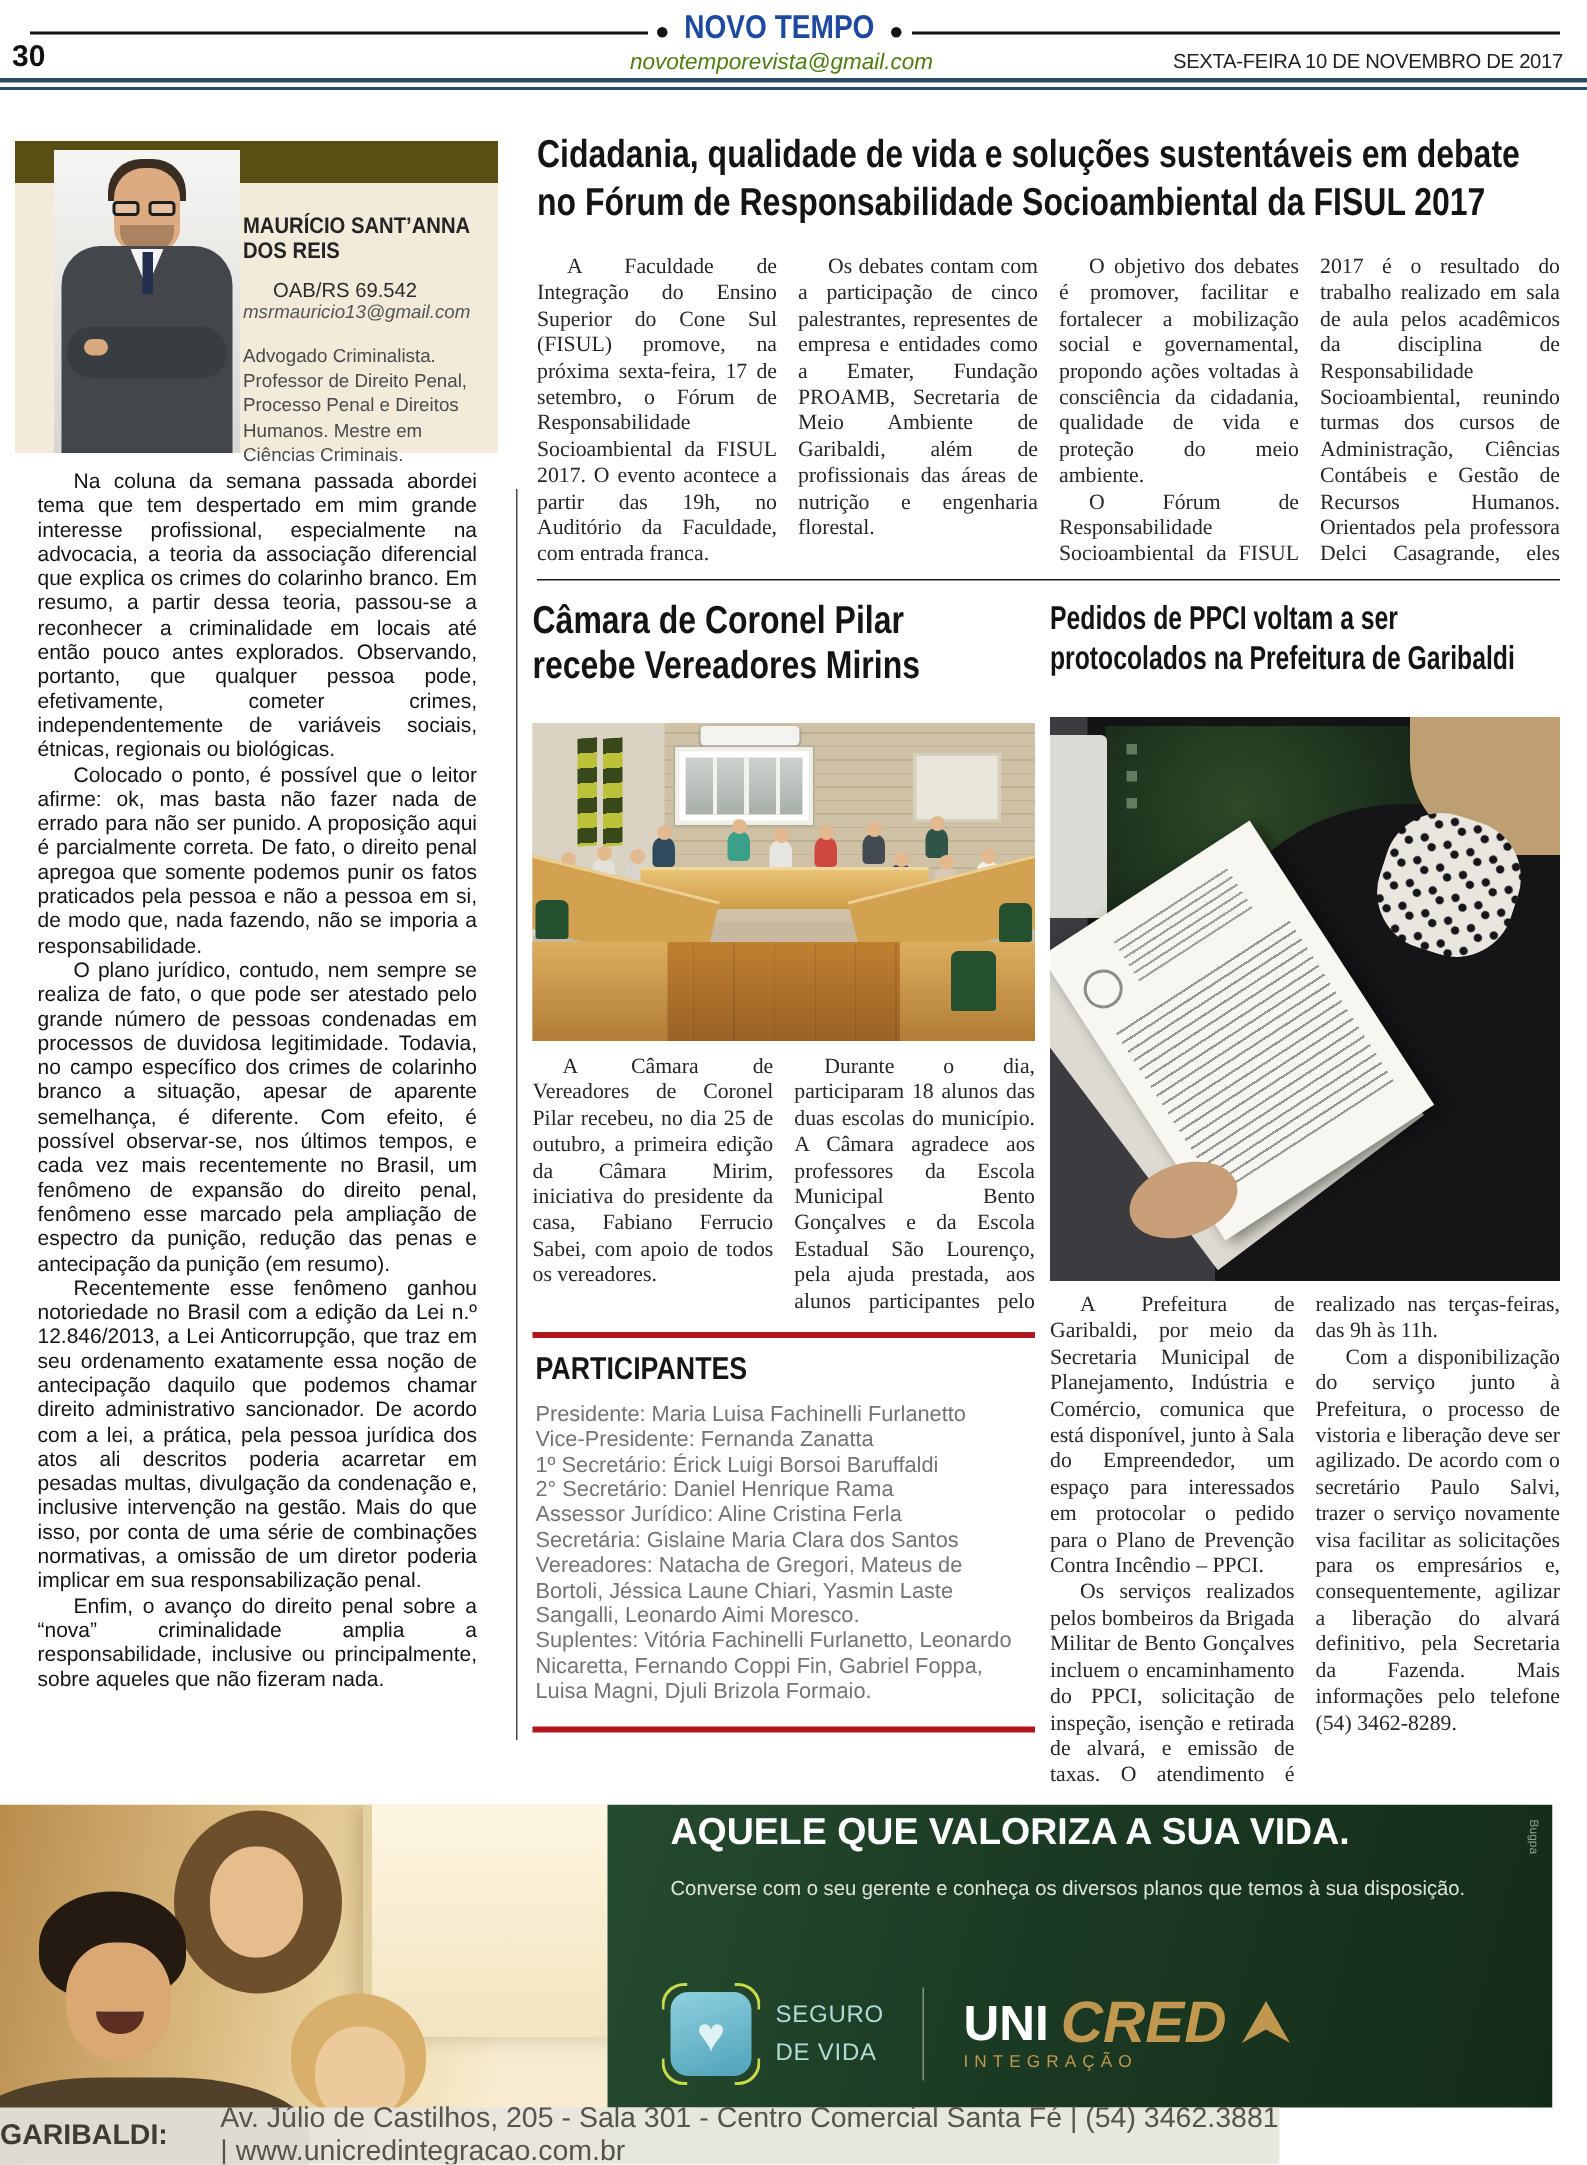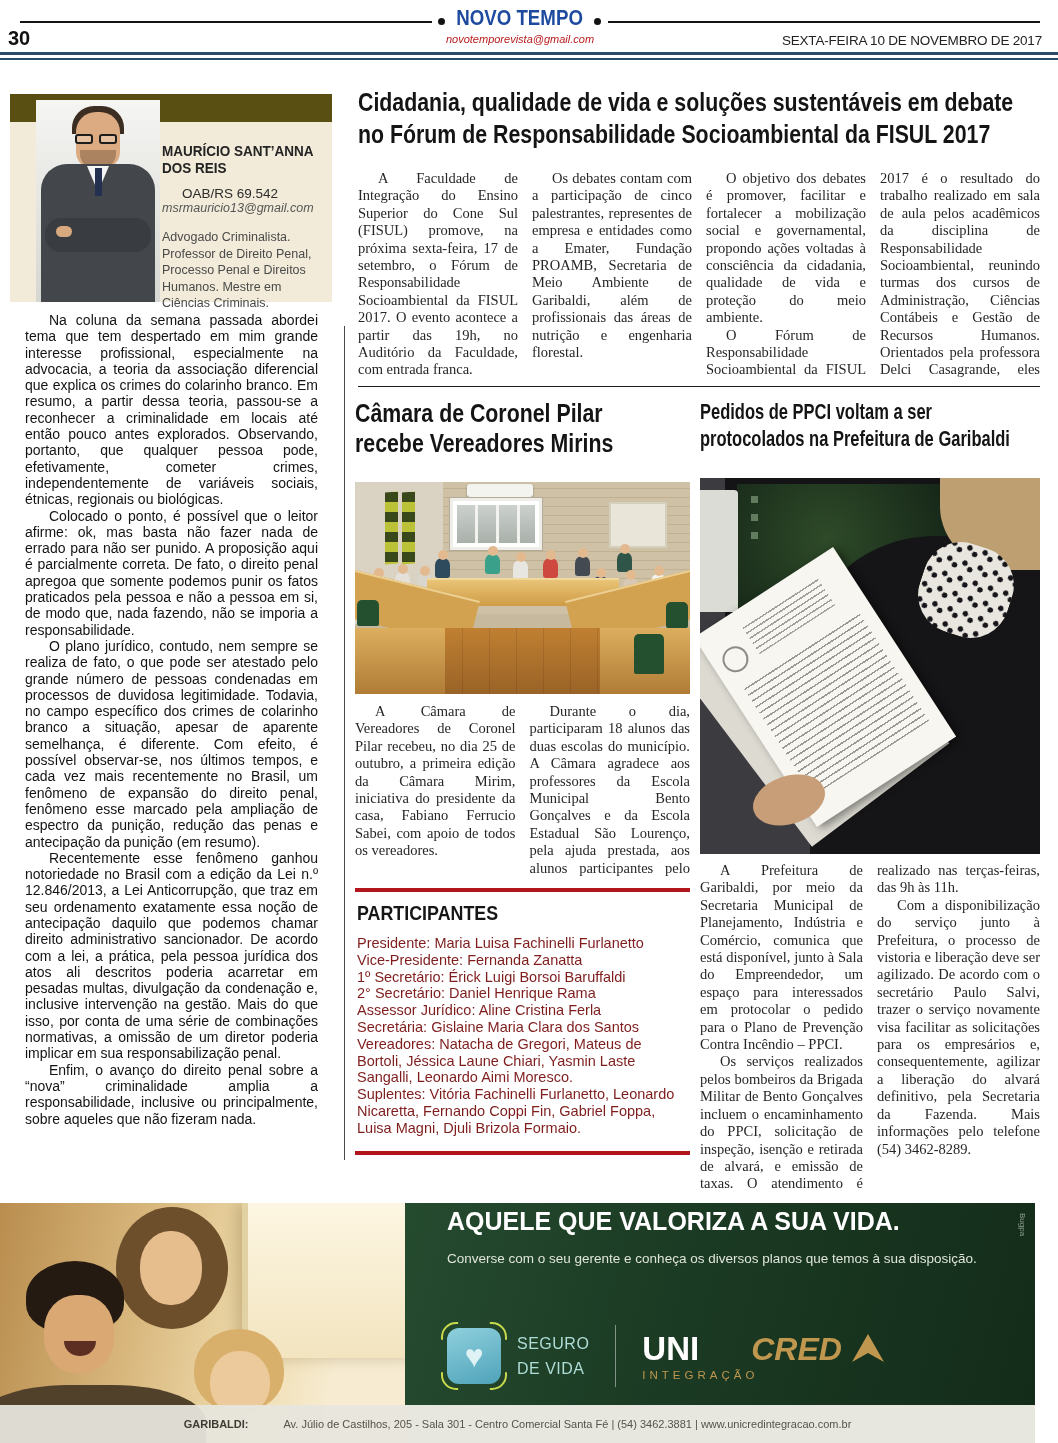--- a/index.html
+++ b/index.html
@@ -8,21 +8,21 @@
   [data-interactable]{box-sizing:border-box;}
 
   
   #masthead{position:absolute;left:0;top:0;width:1058px;height:64px;}
   .mh-line{position:absolute;top:21px;height:2px;background:#131313;}
   .mh-dot{position:absolute;top:18px;width:7px;height:7px;border-radius:50%;background:#131313;}
   .mh-title{position:absolute;left:440px;top:5px;width:160px;text-align:center;
             font-size:22px;font-weight:700;color:#1d4a9e;}
   .mh-title span{display:inline-block;transform:scaleX(.85);transform-origin:50% 0;white-space:nowrap;}
   .mh-email{position:absolute;left:420px;top:33px;width:200px;text-align:center;
-            font-style:italic;font-size:11px;color:#b91c1c;}
+            font-style:italic;font-size:15px;color:#4d7c0f;}
   .mh-num{position:absolute;left:8px;top:27px;font-size:20px;font-weight:700;color:#111;}
   .mh-date{position:absolute;right:16px;top:33px;font-size:13.5px;color:#222;letter-spacing:-0.2px;}
   .mh-rule{position:absolute;left:0;right:0;top:52px;height:8px;
            border-top:3px solid #2a4a68;border-bottom:2px solid #2a4a68;}
 
   
   .sq{display:block;transform:scaleX(.82);transform-origin:0 0;width:122%;}
   .hl{font-weight:700;color:#141414;margin:0;}
 
   
@@ -91,21 +91,21 @@
              linear-gradient(#c08032,#996226);}
   .cam-front{position:absolute;top:146px;width:90px;height:66px;background:linear-gradient(#dcae5e,#b07c36);}
   .chair{position:absolute;width:22px;height:26px;background:#24502f;border-radius:5px 5px 2px 2px;}
   .pp{position:absolute;width:15px;height:20px;border-radius:7px 7px 3px 3px;}
   .pp::before{content:'';position:absolute;left:2.5px;top:-8px;width:10px;height:10px;border-radius:50%;background:#e3ba90;}
 
   
   .red-rule{width:335px;height:4px;background:#b2161c;}
   .part-heading{margin:9px 0 0 2px;font-size:21px;font-weight:700;color:#161616;}
   .part-heading span{display:inline-block;transform:scaleX(.85);transform-origin:0 0;white-space:nowrap;}
-  .part-list{margin:10px 0 14px 2px;font-size:14.5px;line-height:16.8px;color:#7f1d1d;}
+  .part-list{margin:10px 0 14px 2px;font-size:14.5px;line-height:16.8px;color:#737373;}
   .part-list p{margin:0;}
 
   
   #ppci{position:absolute;left:700px;top:398px;width:340px;}
   .ppci-title{font-size:22px;line-height:27px;font-weight:700;}
   .ppci-title .sq{transform:scaleX(.75);width:450px;}
   .ppci-body{margin-top:8px;height:332px;column-count:2;column-gap:14px;}
   .ph-ppci{position:relative;margin-top:26px;width:340px;height:376px;overflow:hidden;background:#3b3b40;}
   .ppci-monitor{position:absolute;left:25px;top:-6px;width:248px;height:204px;background:#141417;border-radius:6px;}
   .ppci-screen{position:absolute;inset:12px;background:radial-gradient(circle at 40% 30%,#2e4a28,#142417 75%);}
@@ -151,25 +151,25 @@
   .ad-logos{position:absolute;left:42px;top:122px;display:flex;align-items:center;gap:16px;}
   .heart-badge{position:relative;width:54px;height:56px;border-radius:12px;
                background:linear-gradient(160deg,#8fd0dd,#4fa3ba);
                display:flex;align-items:center;justify-content:center;font-size:32px;color:#dff2f4;}
   .heart-badge::before{content:'';position:absolute;inset:-6px;border:2px solid #c8d94c;border-radius:15px;
       clip-path:polygon(0 0,26% 0,26% 15%,74% 15%,74% 0,100% 0,100% 26%,85% 26%,85% 74%,100% 74%,100% 100%,74% 100%,74% 85%,26% 85%,26% 100%,0 100%,0 74%,15% 74%,15% 26%,0 26%);}
   .seguro{font-size:16px;line-height:25px;color:#aedcd6;letter-spacing:.5px;}
   .ad-div{width:1px;height:62px;background:rgba(255,255,255,.45);margin:0 10px;}
   .unicred-row{display:flex;align-items:flex-start;gap:8px;}
   .uni{font-size:33px;font-weight:700;color:#ffffff;line-height:34px;}
-  .cred{font-size:32px;font-weight:700;font-style:italic;color:#c0974f;line-height:34px;margin-left:44px;}
+  .cred{font-size:39px;font-weight:700;font-style:italic;color:#c0974f;line-height:34px;}
   .integ{font-size:11.5px;letter-spacing:4px;color:#c0974f;margin-top:3px;}
   .agency{position:absolute;right:8px;top:10px;writing-mode:vertical-rl;font-size:8px;color:#8fa08f;}
-  .ad-footer{position:absolute;left:0;top:202px;width:1035px;height:38px;background:rgba(231,229,221,.94);
-             display:flex;align-items:center;justify-content:center;font-size:11px;color:#55534a;gap:30px;}
+  .ad-footer{position:absolute;left:0;top:202px;width:853px;height:38px;background:rgba(231,229,221,.94);
+             display:flex;align-items:center;justify-content:center;font-size:19px;color:#55534a;gap:30px;}
   .ad-footer b{color:#3d3b33;margin-right:5px;}
 </style>
 </head>
 <body data-interactable="false">
 
 <header id="masthead" data-interactable="false">
   <div class="mh-num" data-interactable="false">30</div>
   <div class="mh-line" style="left:20px;width:412px;" data-interactable="false"></div>
   <div class="mh-dot" style="left:438px;" data-interactable="false"></div>
   <div class="mh-title" data-interactable="false"><span>NOVO TEMPO</span></div>

